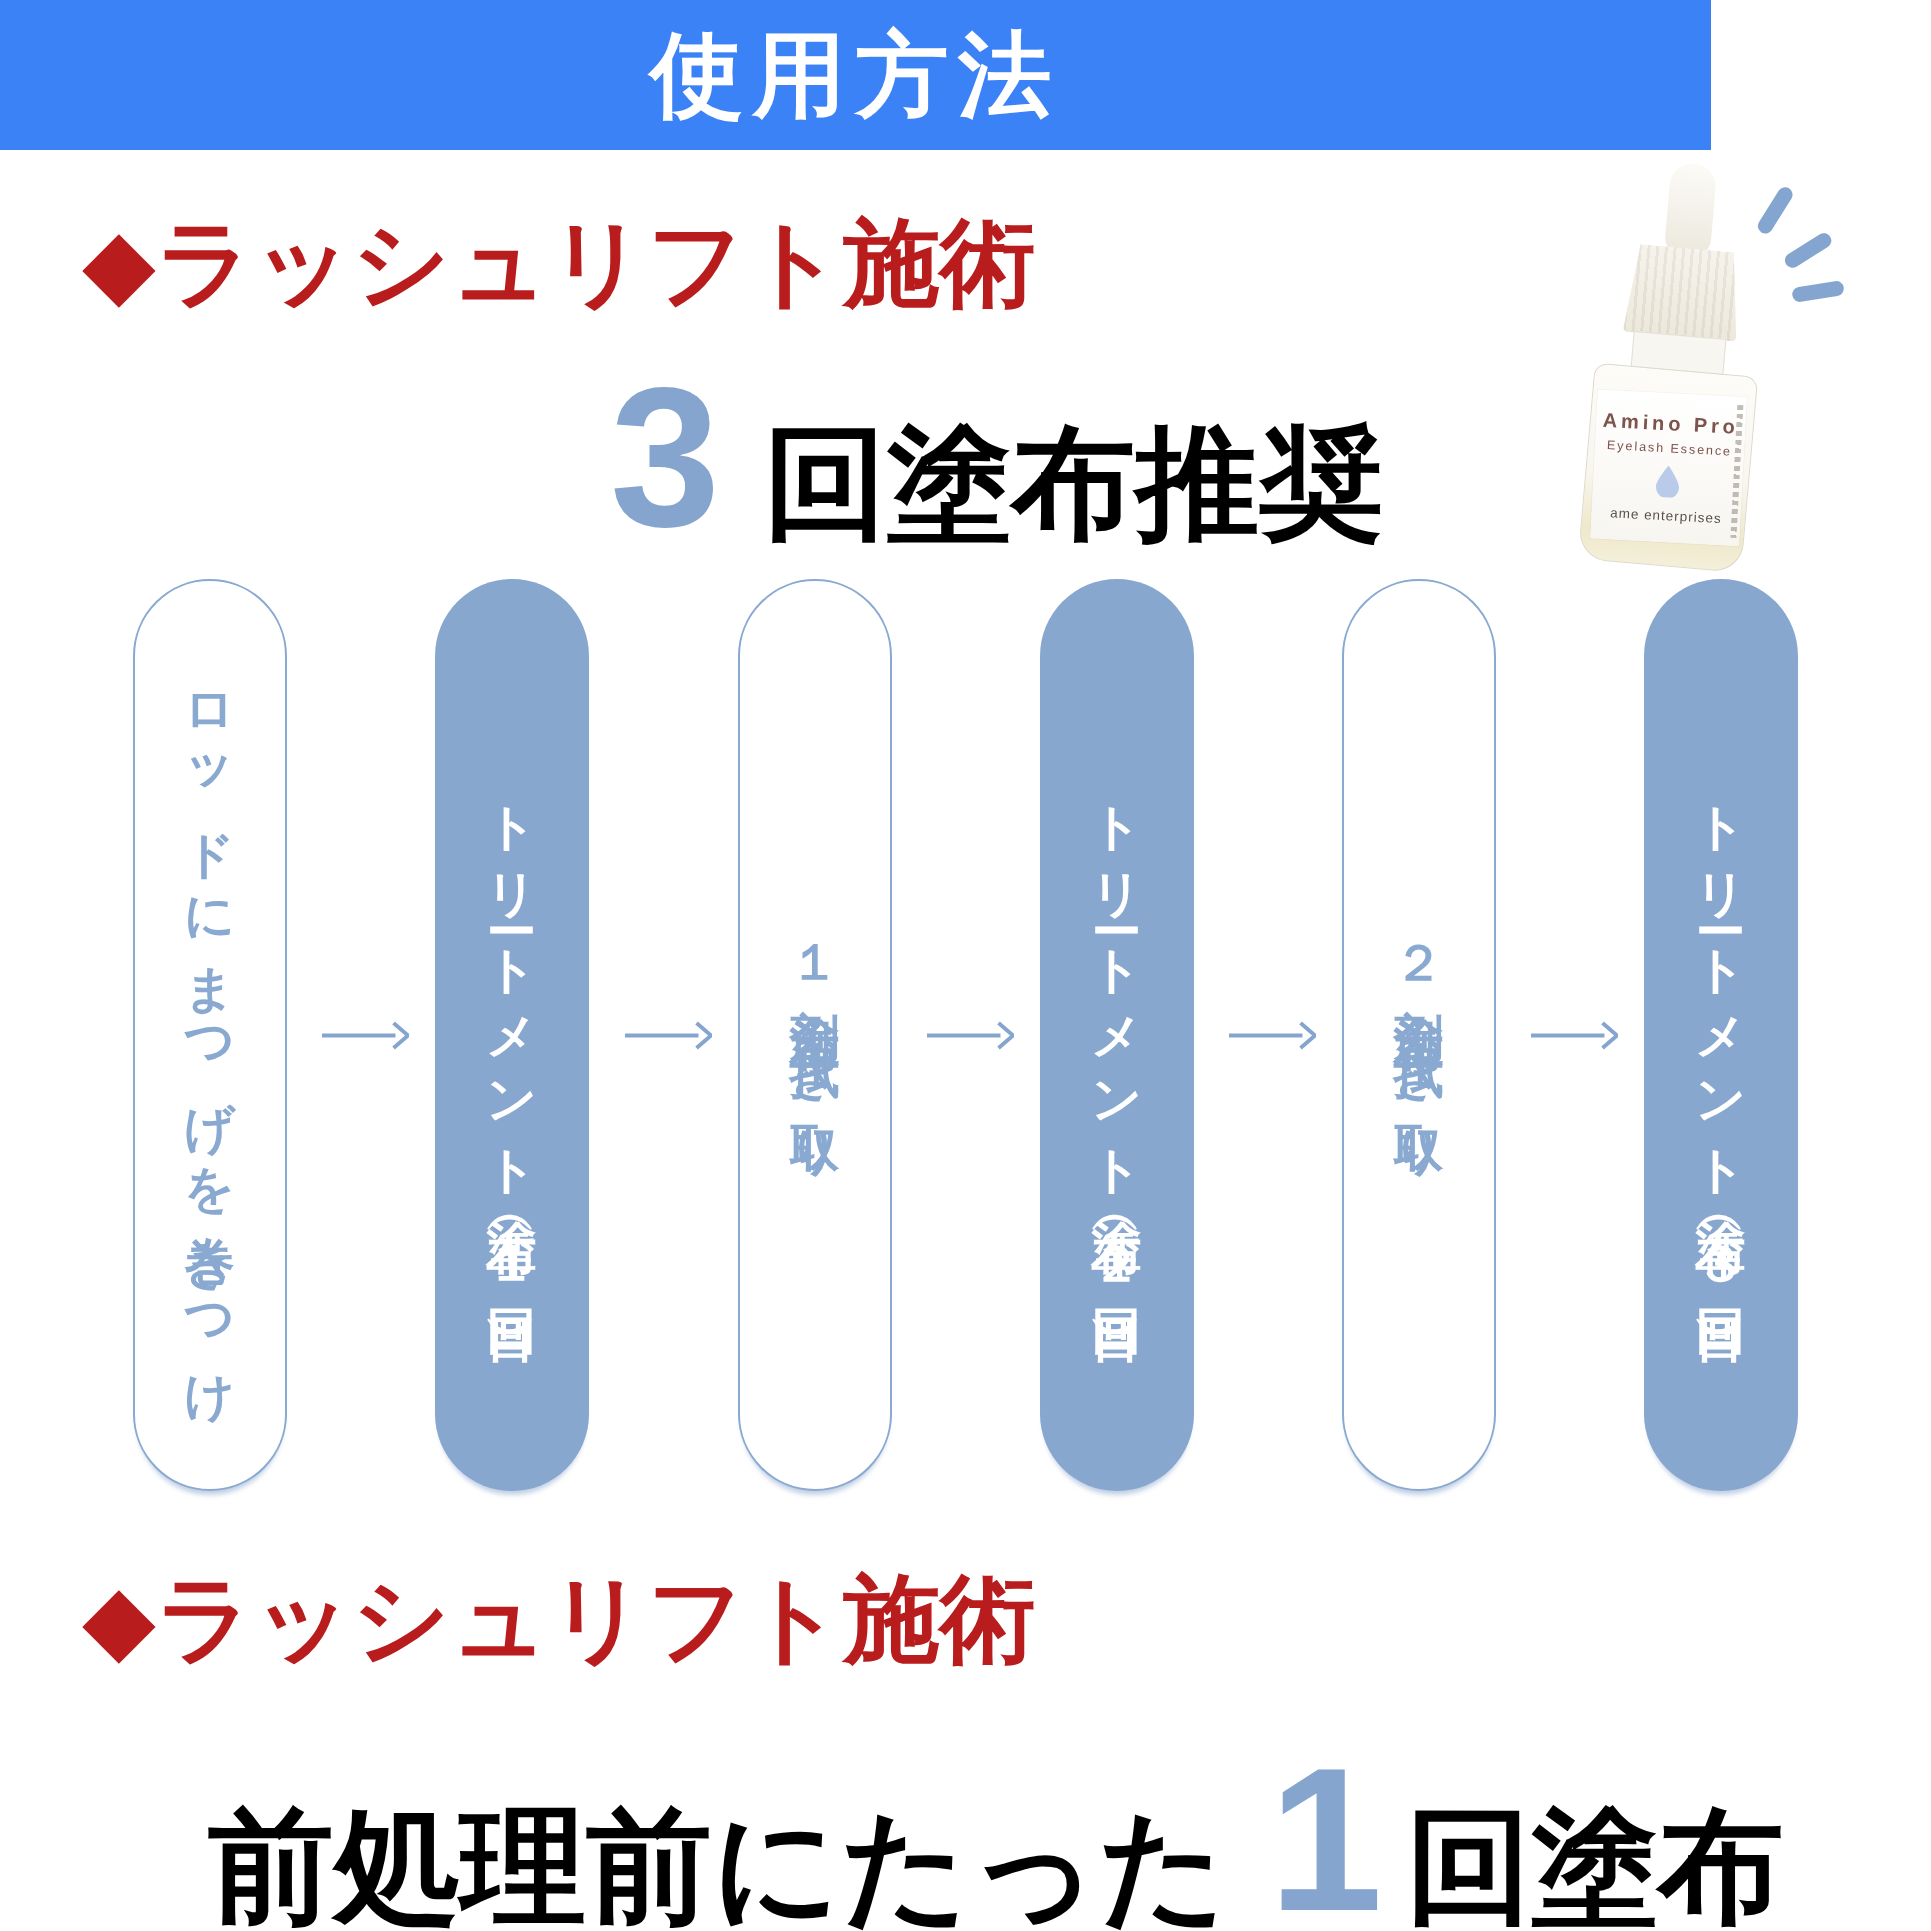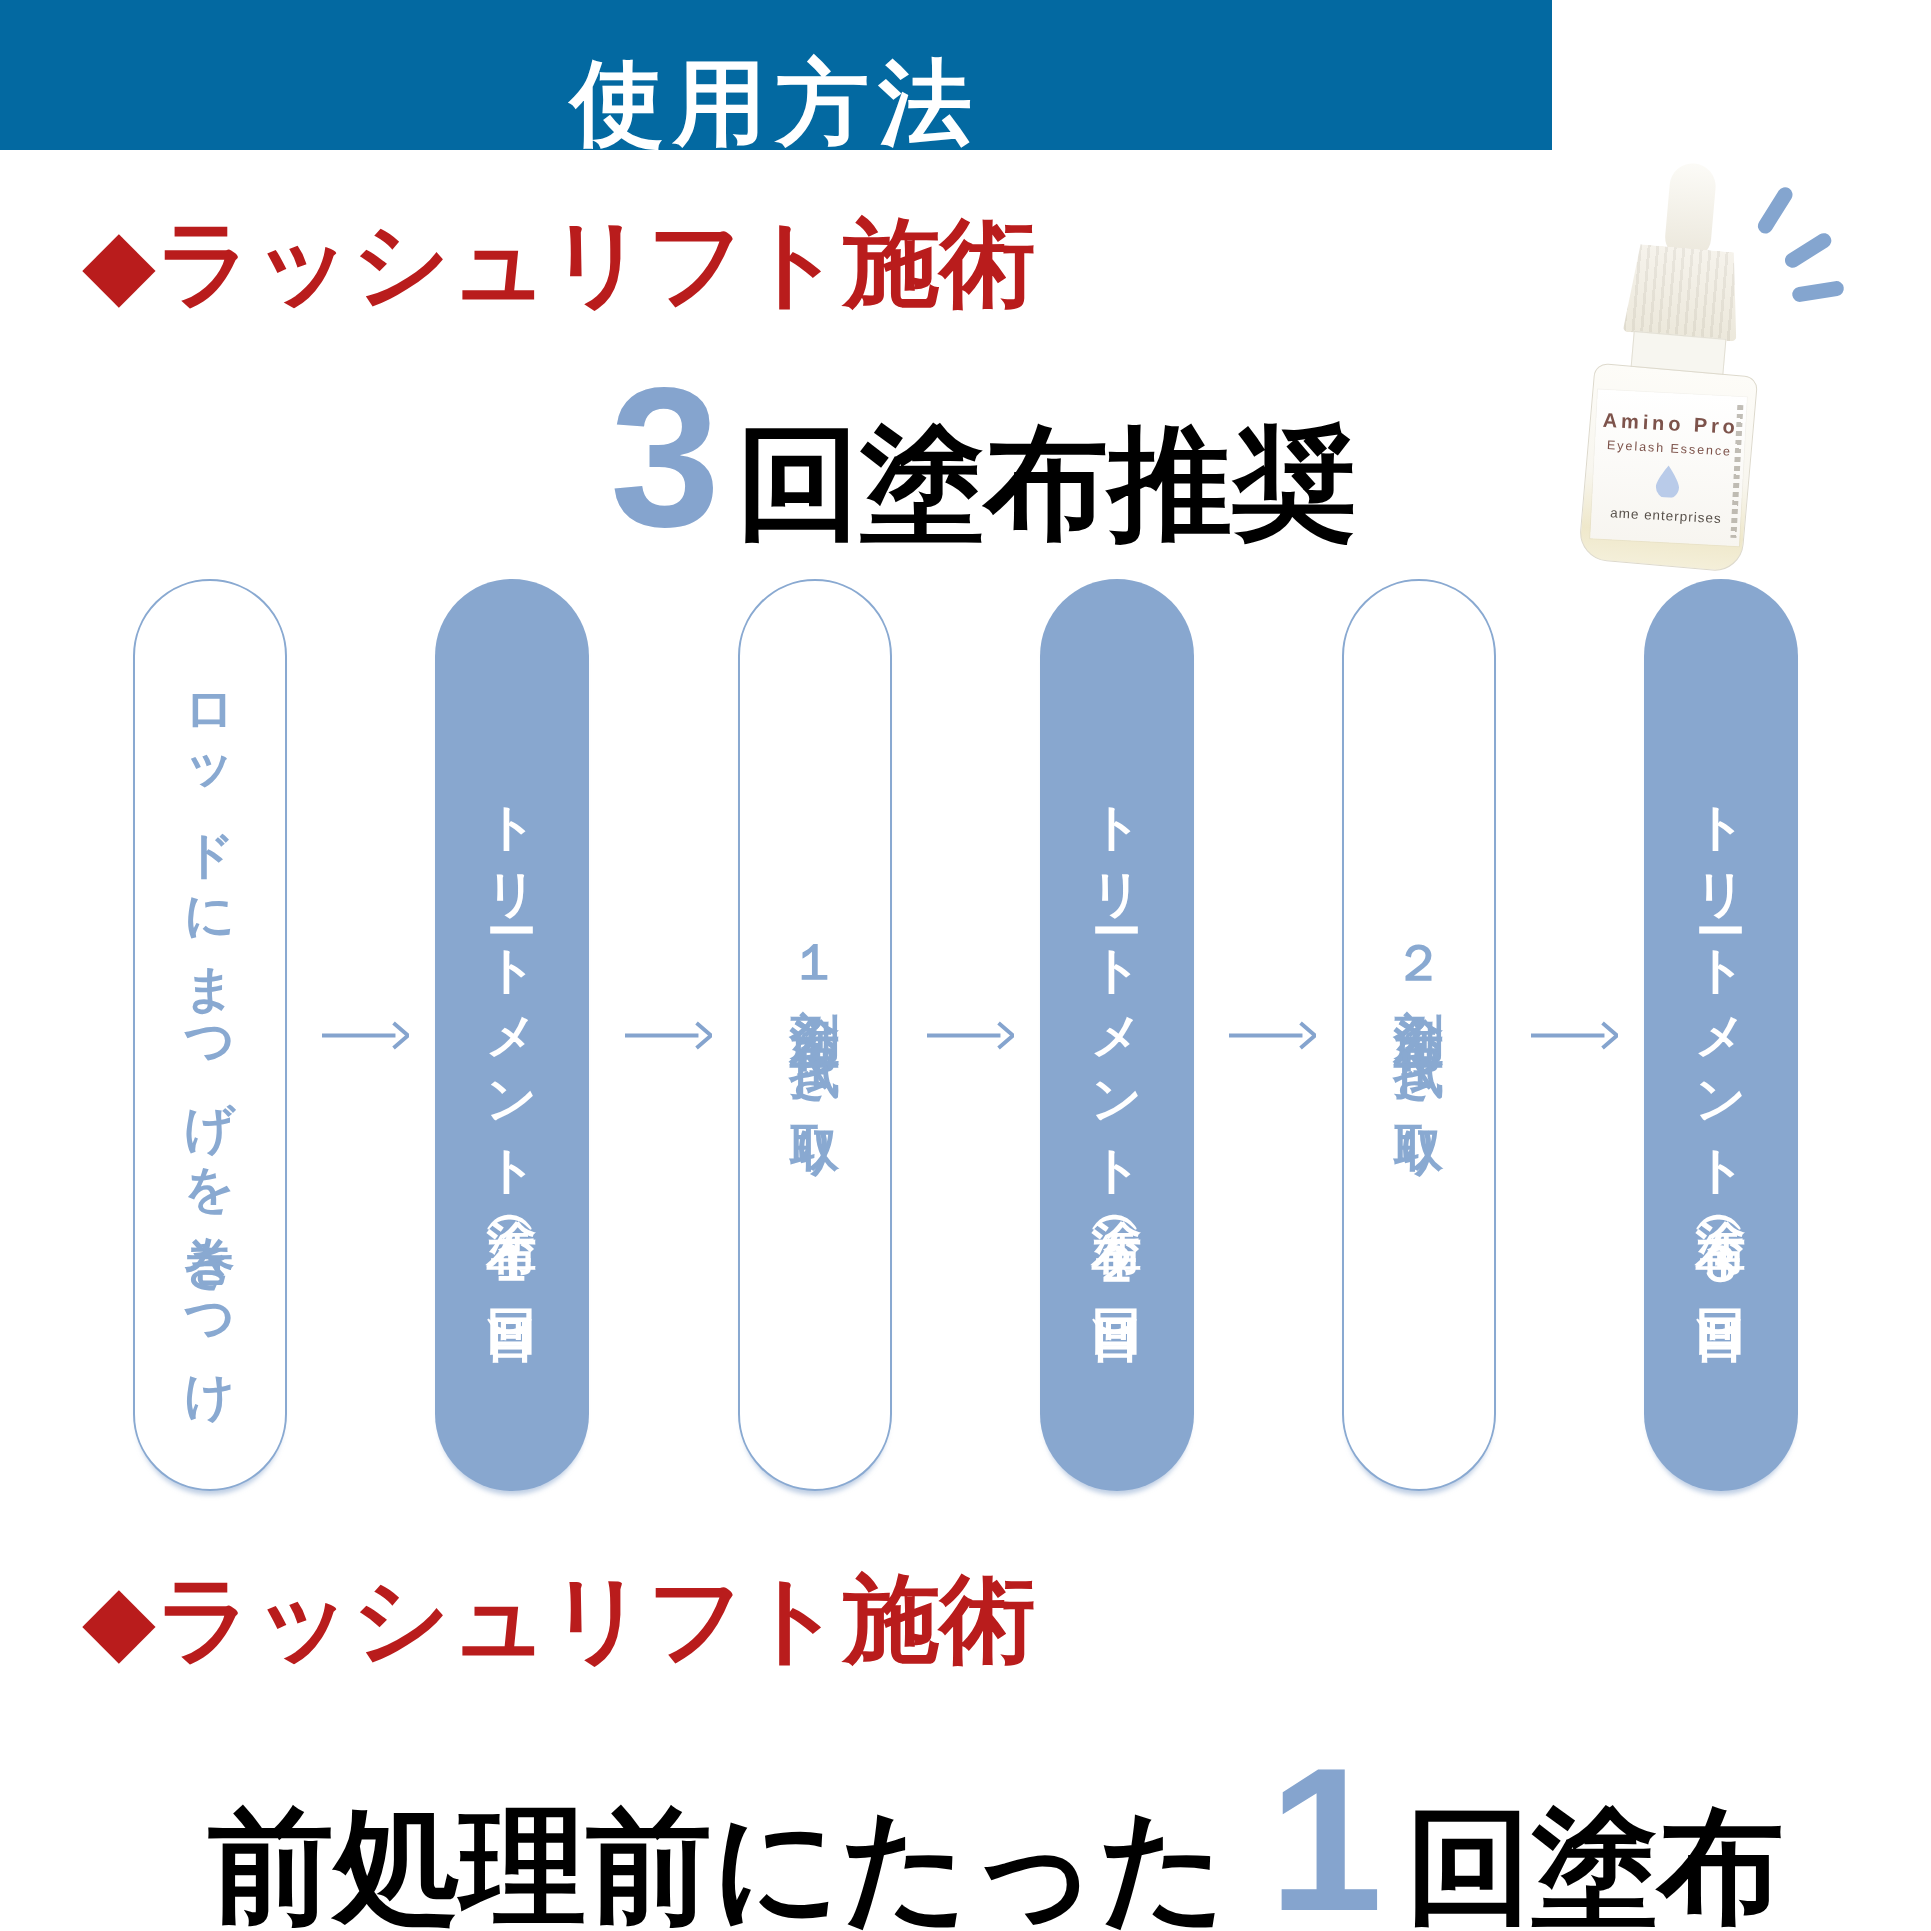--- a/index.html
+++ b/index.html
@@ -5,23 +5,23 @@
   html,body{margin:0;padding:0;}
   body{
     width:1931px;height:1931px;background:#ffffff;
     font-family:"Liberation Sans","DejaVu Sans",sans-serif;
     position:relative;overflow:hidden;
   }
   .abs{position:absolute;}
 
   
   .banner{
-    left:0;top:0;width:1552px;height:150px;
-    background:#0369a1;
-    display:flex;align-items:flex-end;justify-content:center;
+    left:0;top:0;width:1711px;height:150px;
+    background:#3b82f6;
+    display:flex;align-items:center;justify-content:center;
   }
   .banner-title{
     color:#ffffff;font-size:93px;font-weight:800;letter-spacing:9.7px;line-height:1;
   }
 
   
   .heading{
     color:#b91c1c;font-size:96px;font-weight:900;line-height:1.1;letter-spacing:0;
     white-space:nowrap;
   }
@@ -33,21 +33,21 @@
     display:flex;align-items:baseline;white-space:nowrap;
   }
   .bigline .num{
     color:#85a4ce;font-weight:700;line-height:1;
   }
   .bigline .kanji{
     color:#000;font-weight:900;line-height:1;
   }
   .bigline-1{left:610px;top:359px;}
   .bigline-1 .num{font-size:198px;}
-  .bigline-1 .kanji{font-size:124px;margin-left:16px;}
+  .bigline-1 .kanji{font-size:124px;margin-left:43px;}
   .bigline-2{left:208px;top:1736px;}
   .bigline-2 .num{font-size:205px;margin-left:41px;}
   .bigline-2 .kanji{font-size:126px;}
   .bigline-2 .kanji.suffix{margin-left:23px;font-family:Liberation Mono, monospace;}
 
   
   .pill{
     top:579px;width:154px;height:912px;border-radius:77px;
     display:flex;align-items:center;justify-content:center;
     box-shadow:0 7.7px 5.8px -3.9px rgba(136,166,205,.55);

